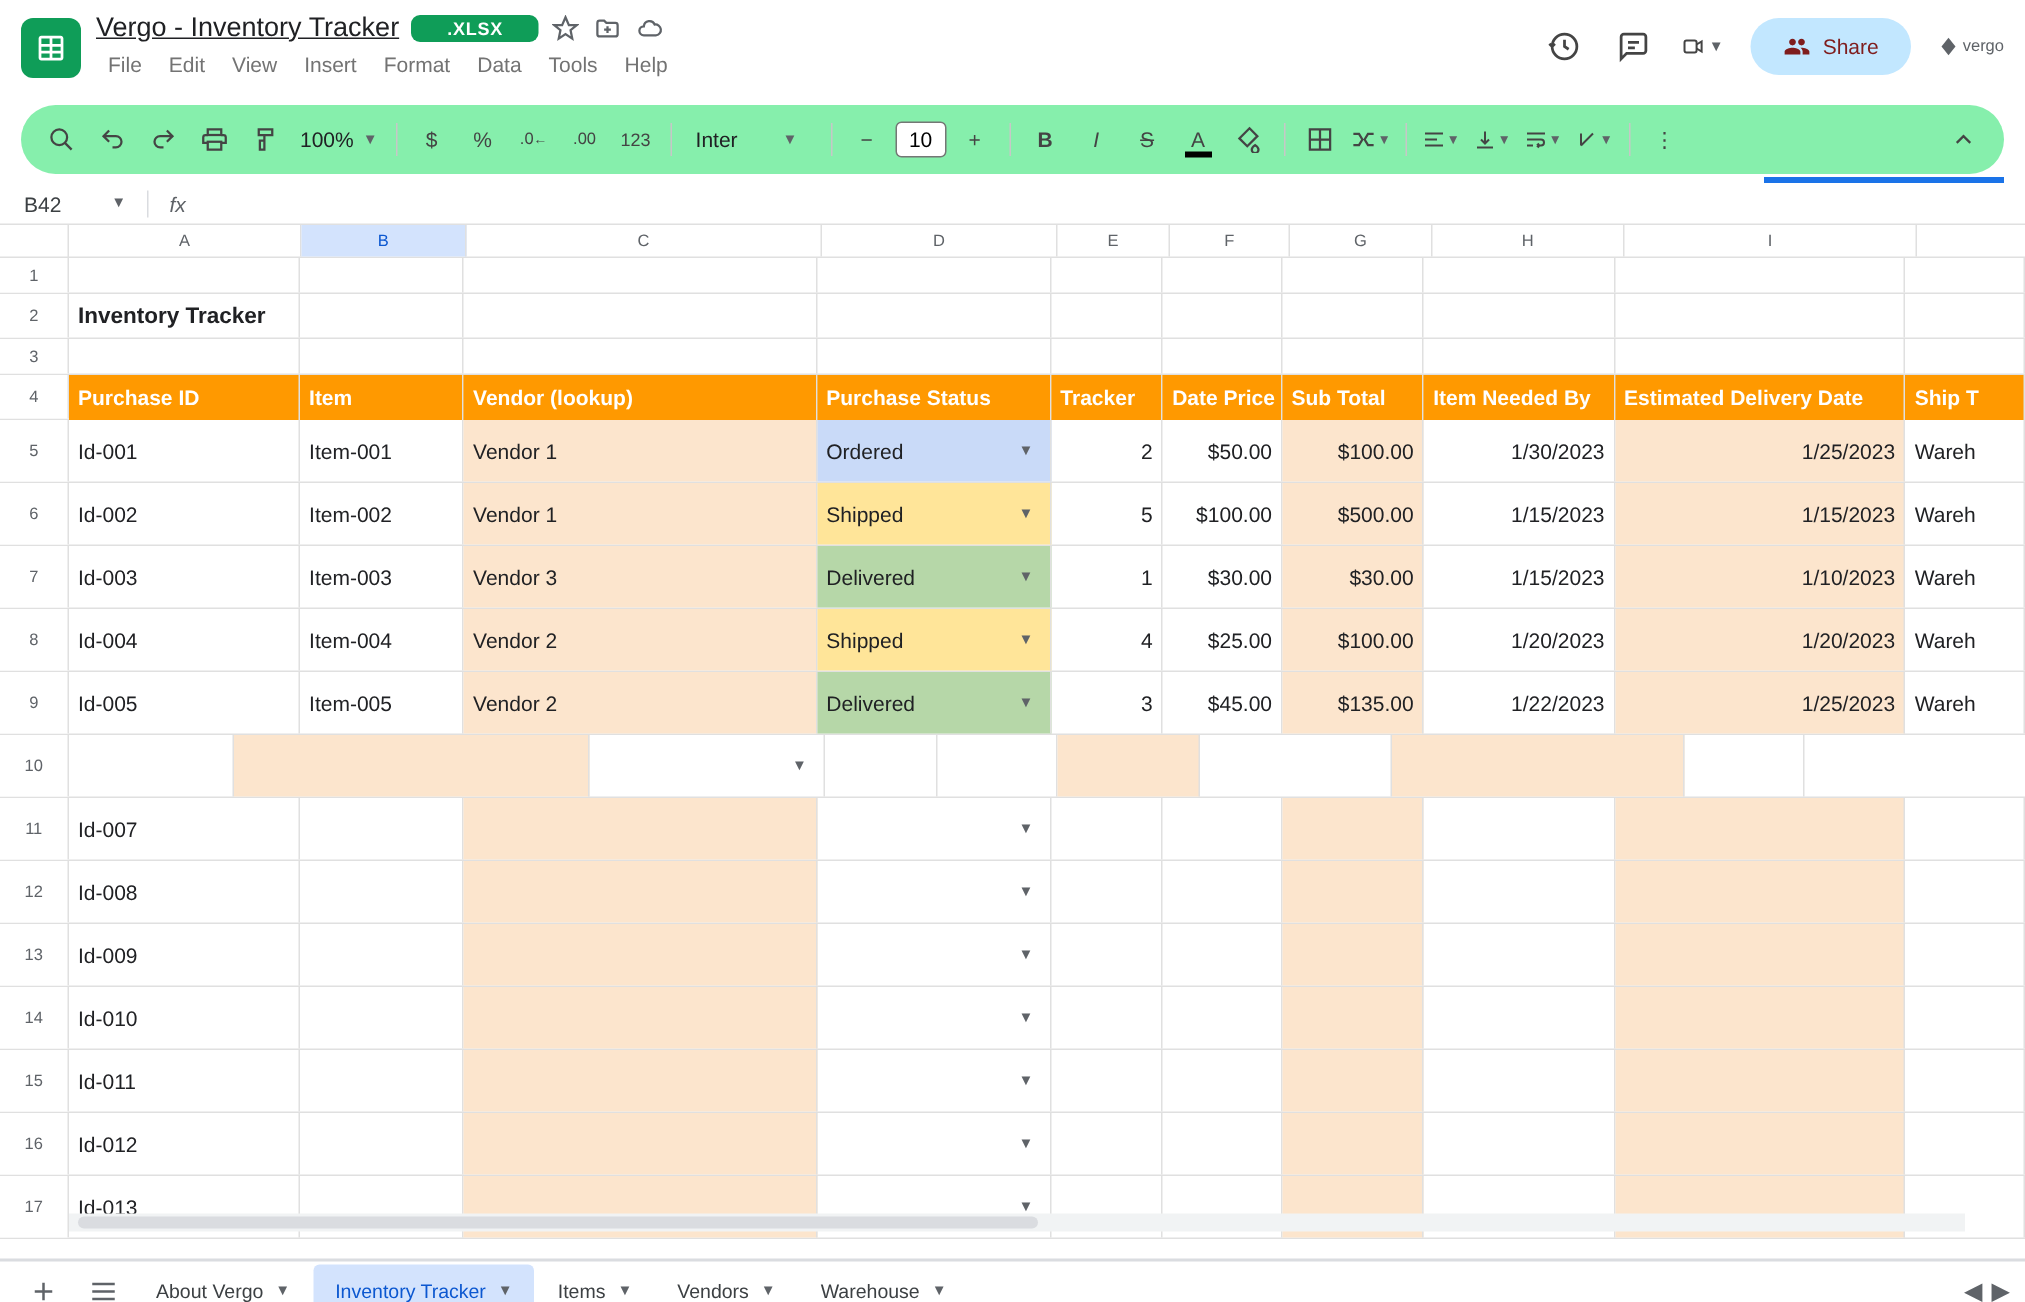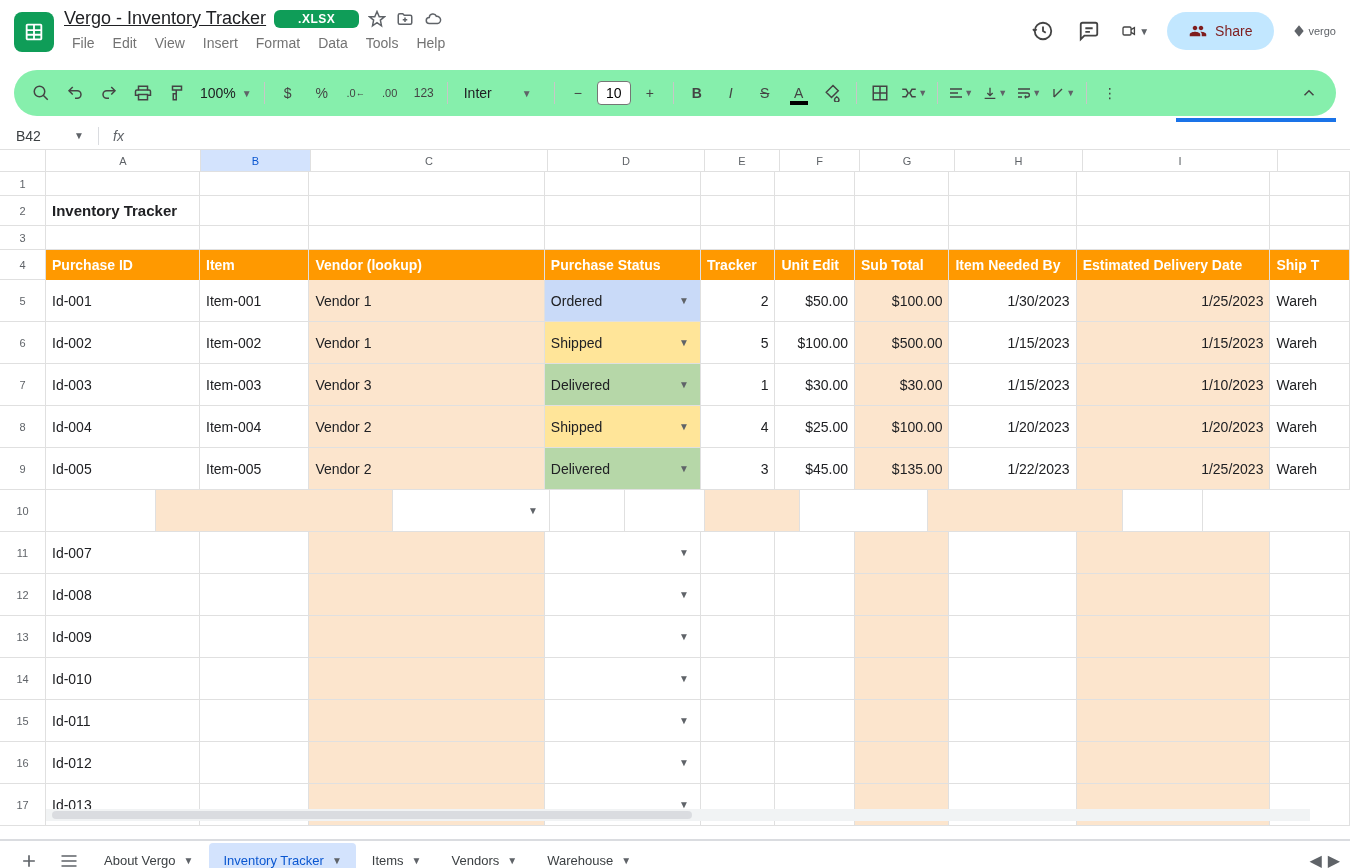--- a/index.html
+++ b/index.html
@@ -331,21 +331,21 @@
         <div class="cell cI"></div>
         <div class="cell cJ"></div>
       </div>
       <div class="row header-row">
         <div class="row-h">4</div>
         <div class="cell cA header">Purchase ID</div>
         <div class="cell cB header">Item</div>
         <div class="cell cC header">Vendor (lookup)</div>
         <div class="cell cD header">Purchase Status</div>
         <div class="cell cE header">Tracker</div>
-        <div class="cell cF header">Unit Edit</div>
+        <div class="cell cF header">Date Price</div>
         <div class="cell cG header">Sub Total</div>
         <div class="cell cH header">Item Needed By</div>
         <div class="cell cI header">Estimated Delivery Date</div>
         <div class="cell cJ header">Ship T</div>
       </div>
       <div class="row">
         <div class="row-h">5</div>
         <div class="cell cA">Id-001</div>
         <div class="cell cB">Item-001</div>
         <div class="cell cC vendor">Vendor 1</div>

